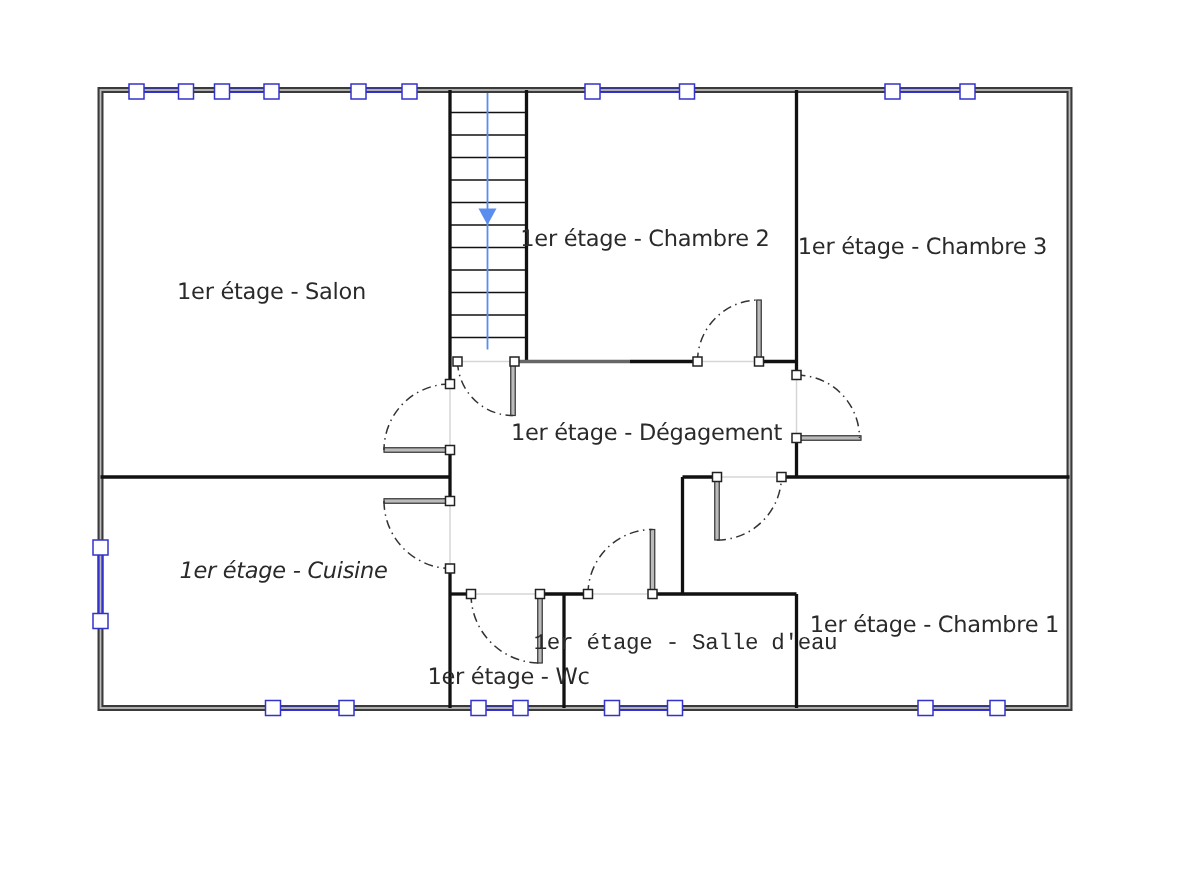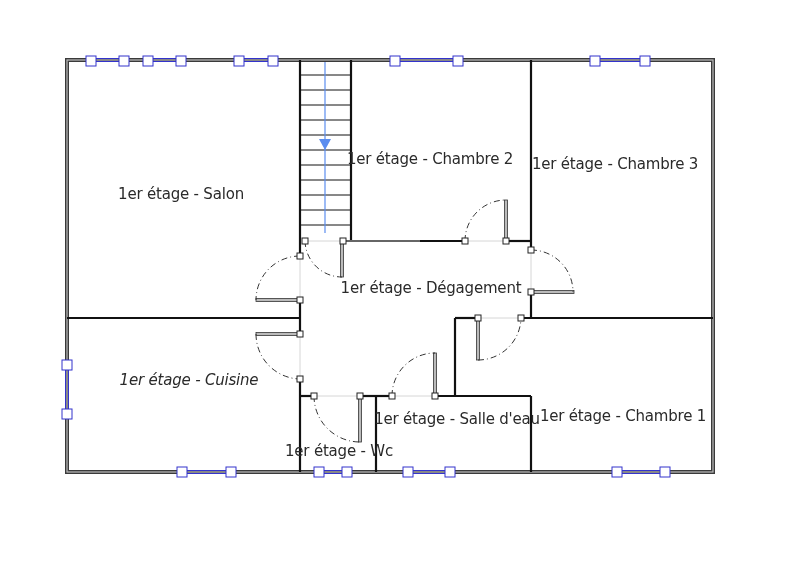--- a/index.html
+++ b/index.html
@@ -206,15 +206,15 @@
   </g>
 </svg>
 
 <div id="labels">
   <div class="room-label" style="left:181px;top:194px;">1er étage - Salon</div>
   <div class="room-label" style="left:430px;top:159px;">1er étage - Chambre 2</div>
   <div class="room-label" style="left:615px;top:164px;">1er étage - Chambre 3</div>
   <div class="room-label" style="left:394px;top:288px;margin-left:37px;">1er étage - Dégagement</div>
   <div class="room-label" style="left:189px;top:380px;font-style:italic;">1er étage - Cuisine</div>
   <div class="room-label" style="left:623px;top:416px;">1er étage - Chambre 1</div>
-  <div class="room-label" style="left:457px;top:419px;">1er étage - Salle d'eau</div>
+  <div class="room-label" style="left:457px;top:429px;font-family:Liberation Mono, monospace;">1er étage - Salle d'eau</div>
   <div class="room-label" style="left:339px;top:451px;">1er étage - Wc</div>
 </div>
 
 </body></html>

